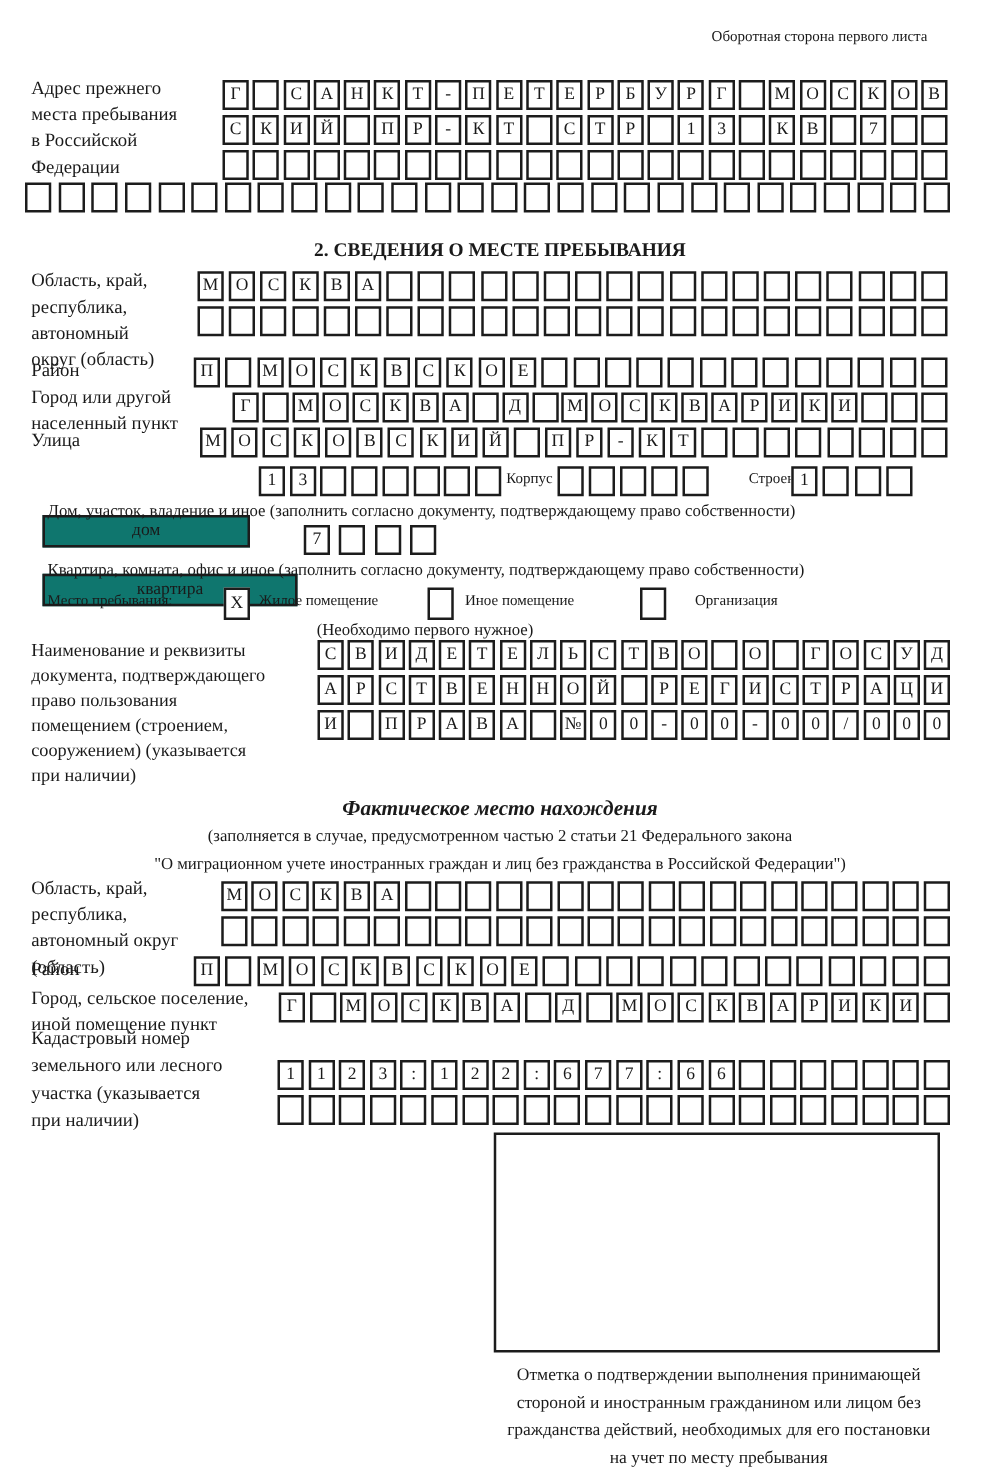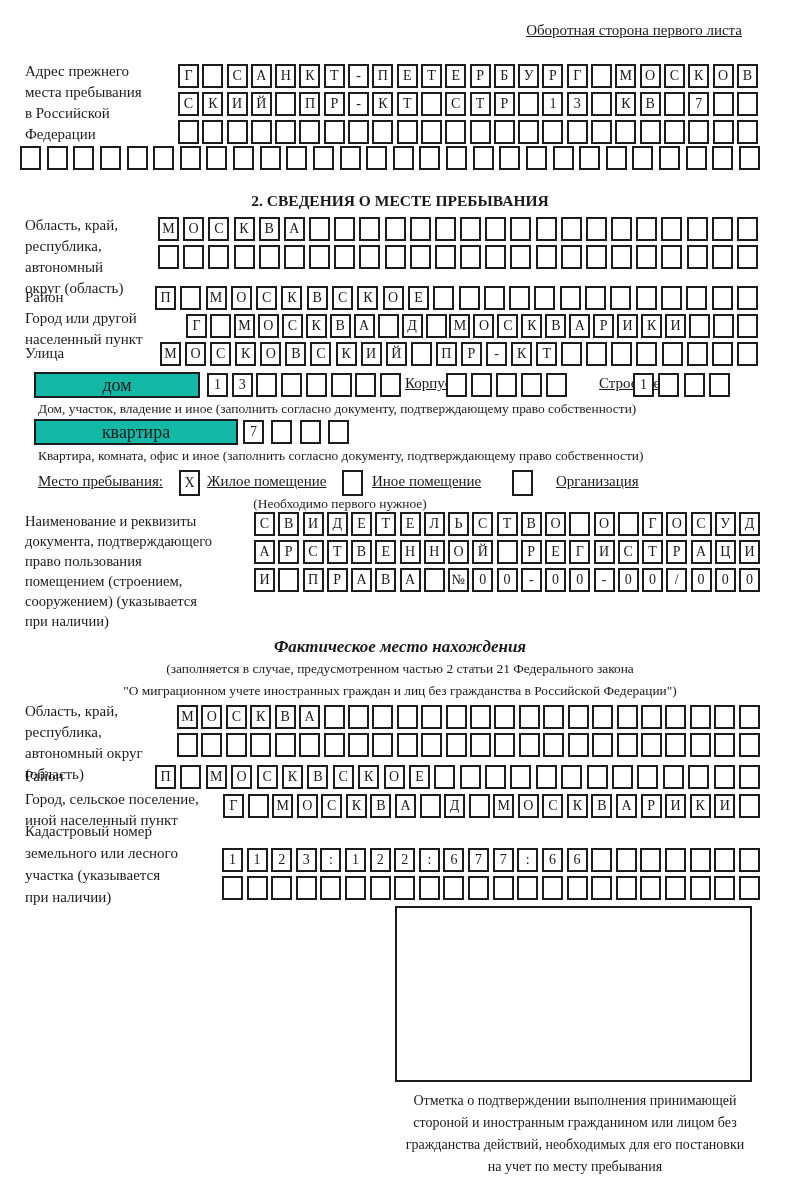--- a/index.html
+++ b/index.html
@@ -1,33 +1,33 @@
 <!DOCTYPE html>
 <html lang="ru"><head>
 <meta charset="utf-8">
 <style>
   html,body{margin:0;padding:0;background:#fff;}
   #canvas{
     position:relative;width:800px;height:1180px;background:#ffffff;
     font-family:"Liberation Serif","DejaVu Serif",serif;color:#1a1a1a;overflow:hidden;
   }
-  .t{position:absolute;font-size:15px;white-space:nowrap;text-decoration:underline;}
+  .t{position:absolute;font-size:12px;white-space:nowrap;}
   .lbl{position:absolute;font-size:15px;line-height:21px;white-space:pre-line;}
   .cap{position:absolute;font-size:13.4px;white-space:nowrap;text-align:right;}
   .center{left:0;width:800px;text-align:center;white-space:nowrap;}
   .h{position:absolute;font-weight:bold;font-size:15.5px;}
   .cellrow{position:absolute;display:flex;justify-content:space-between;height:24px;}
   .cell{
     flex:0 0 21px;height:24px;border:2px solid #1c1c1c;box-sizing:border-box;
     display:flex;align-items:center;justify-content:center;
     font-size:14px;line-height:20px;background:#fff;
   }
   .wbox{
     position:absolute;height:26px;border:2px solid #1c1c1c;box-sizing:border-box;
-    display:flex;align-items:center;justify-content:center;font-size:18px;background:#14b8a6;
+    display:flex;align-items:center;justify-content:center;font-size:14px;background:#0f766e;margin-top:40px;
   }
   .chkbox{
     position:absolute;width:21px;height:26px;border:2px solid #1c1c1c;box-sizing:border-box;
     display:flex;align-items:center;justify-content:center;font-size:14px;background:#fff;
   }
   .stampbox{position:absolute;border:2px solid #1c1c1c;box-sizing:border-box;background:#fff;}
   .pre{white-space:pre-line;}
 </style>
 </head>
 <body>
@@ -498,21 +498,21 @@
       <span class="cell"></span>
       <span class="cell"></span>
       <span class="cell"></span>
       <span class="cell"></span>
       <span class="cell"></span>
       <span class="cell"></span>
       <span class="cell"></span>
     </div>
 
   <div class="lbl" style="left:25px;top:789px;">Город, сельское поселение,
-иной населенный пункт</div>
+иной помещение пункт</div>
   <div class="cellrow" style="left:223px;top:794px;width:537px;">
       <span class="cell">Г</span>
       <span class="cell"></span>
       <span class="cell">М</span>
       <span class="cell">О</span>
       <span class="cell">С</span>
       <span class="cell">К</span>
       <span class="cell">В</span>
       <span class="cell">А</span>
       <span class="cell"></span>

